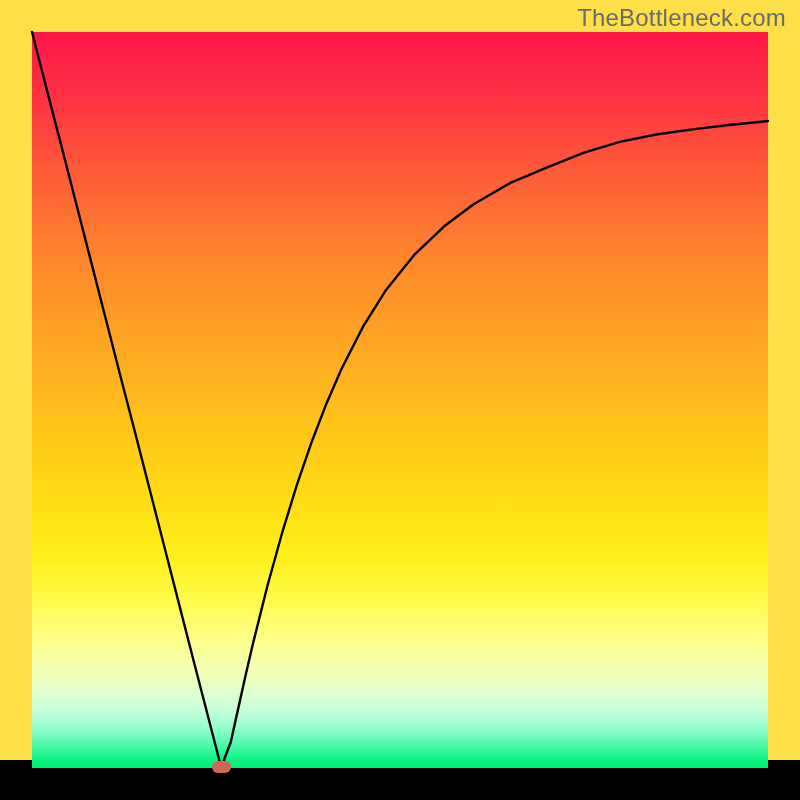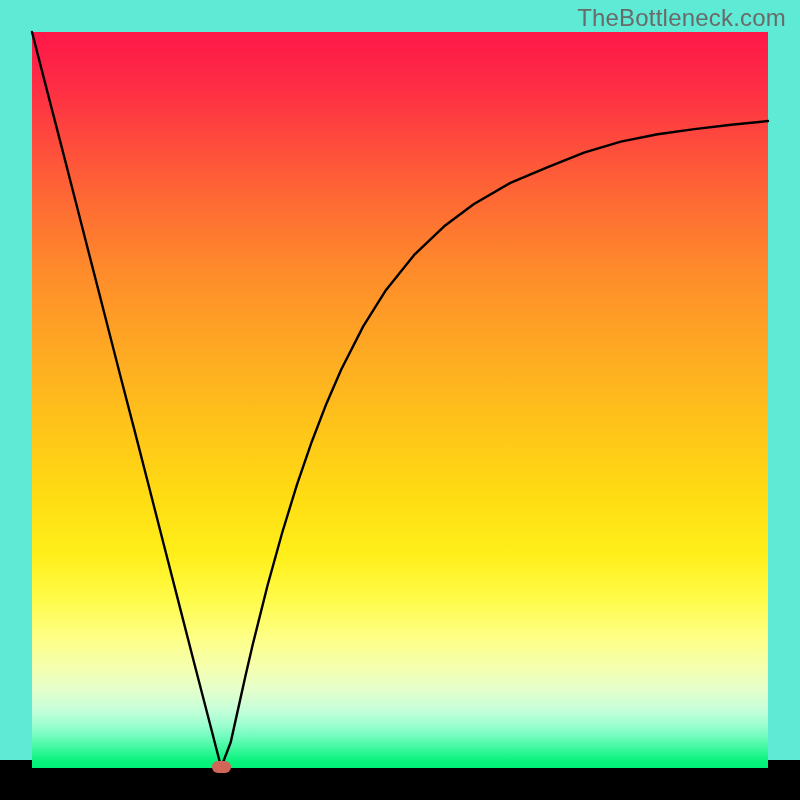--- a/index.html
+++ b/index.html
@@ -8,21 +8,21 @@
     width: 800px;
     height: 800px;
     background: #000;
     overflow: hidden;
     font-family: Arial, Helvetica, sans-serif;
   }
   .frame {
     position: relative;
     width: 800px;
     height: 760px;
-    background: #5eead4;
+    background: #fde047;
   }
   .watermark {
     position: absolute;
     top: 4px;
     right: 14px;
     font-size: 24px;
     font-weight: 500;
     color: #6a6a6a;
     letter-spacing: 0.2px;
     z-index: 20;

